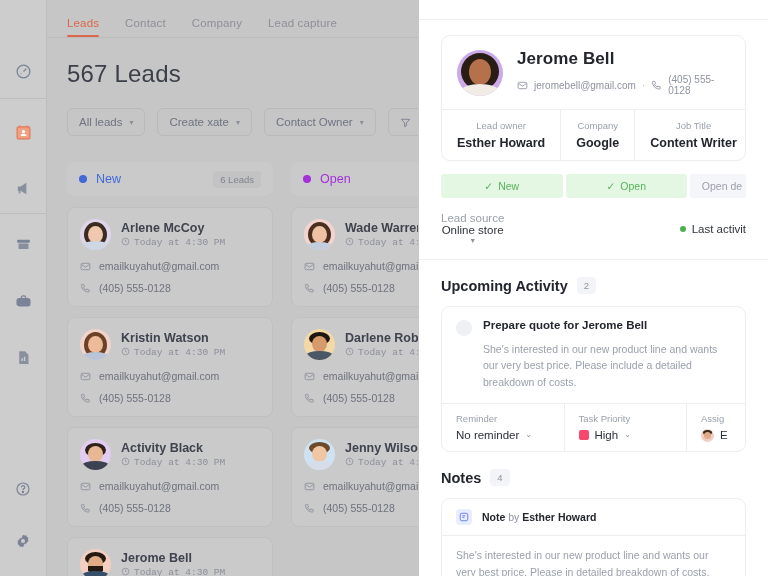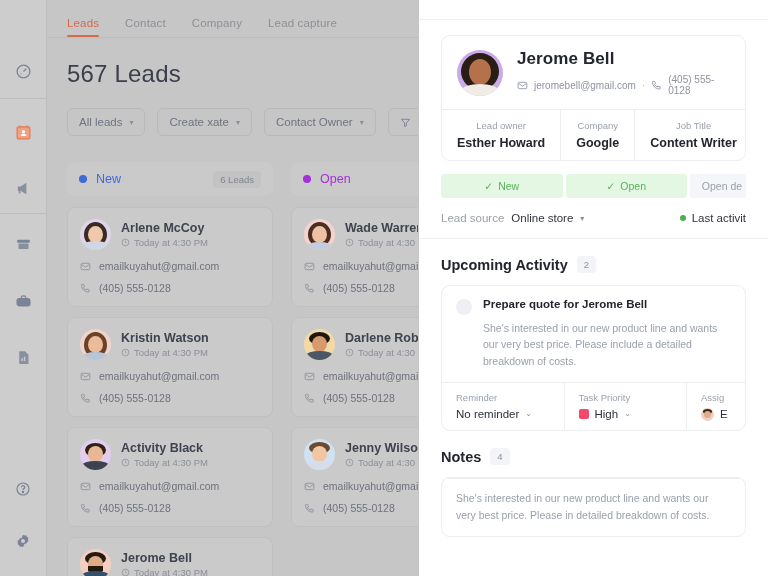--- a/index.html
+++ b/index.html
@@ -83,21 +83,21 @@
     padding: 11px 12px 12px; margin-bottom: 10px;
   }
   .lead-top { display: flex; align-items: center; gap: 10px; }
   .avatar {
     width: 31px; height: 31px; border-radius: 50%;
     flex: 0 0 31px; overflow: hidden; position: relative;
   }
   .lead-name { font-size: 12.5px; color: #3f434d; font-weight: 700; }
   .lead-time {
     font-size: 9.5px; color: #8b8f99; display: flex;
-    align-items: center; gap: 4px; margin-top: 2px;
+    align-items: flex-start; gap: 4px; margin-top: 2px; font-family: Liberation Mono, monospace;
   }
   .lead-row {
     display: flex; align-items: center; gap: 8px;
     font-size: 10.5px; color: #6e727c; margin-top: 10px;
   }
   .lead-row svg { flex: 0 0 auto; color: #8b8f99; }
 
   
   .panel {
     position: absolute; left: 418px; top: 0; width: 350px; height: 576px;
@@ -139,21 +139,21 @@
     border-radius: 3px; white-space: nowrap;
   }
   .stage.done { background: #e3f7e3; color: #58b35a; }
   .stage.current { background: #4caf50; color: #ffffff; font-weight: 500; }
   .stage.todo { background: #f5f6f9; color: #9aa0ac; }
 
   .source-row {
     display: flex; align-items: center; justify-content: space-between;
     margin-top: 14px; padding-bottom: 14px;
   }
-  .source-left { display: flex; align-items: center; gap: 7px; font-size: 11.5px; }
+  .source-left { display: flex; align-items: center; gap: 0; font-size: 11.5px; flex-direction: column; }
   .source-label { color: #9aa0ac; }
   .source-value { color: #30343d; }
   .activity-right { display: flex; align-items: center; gap: 6px; font-size: 11.5px; color: #30343d; }
   .green-dot { width: 6px; height: 6px; border-radius: 50%; background: #4caf50; }
 
   .panel-divider { border-top: 1px solid #eeeef3; margin: 0 -22px; }
 
   .section-head {
     display: flex; align-items: flex-end; gap: 9px; margin-top: 17px;
   }
@@ -738,19 +738,28 @@
           </div>
         </div>
       </div>
 
       <div class="section-head">
         <span class="section-title">Notes</span>
         <span class="section-count">4</span>
       </div>
 
       <div class="note-card">
+        <div class="note-head">
+          <span class="note-icon">
+            <svg width="10" height="10" viewBox="0 0 24 24" fill="none" stroke="#5b7cfa" stroke-width="2.2">
+              <rect x="3" y="3" width="18" height="18" rx="4"></rect>
+                <path d="M8 9h7M8 13h5"></path>
+            </svg>
+          </span>
+          <span class="note-by"><b>Note</b> <span class="lite">by</span> <b>Esther Howard</b></span>
+        </div>
         <div class="note-body">She's interested in our new product line and wants our very best price. Please in detailed breakdown of costs.</div>
       </div>
 
     </div>
   </div>
 
 </div>
 
 </body></html>

